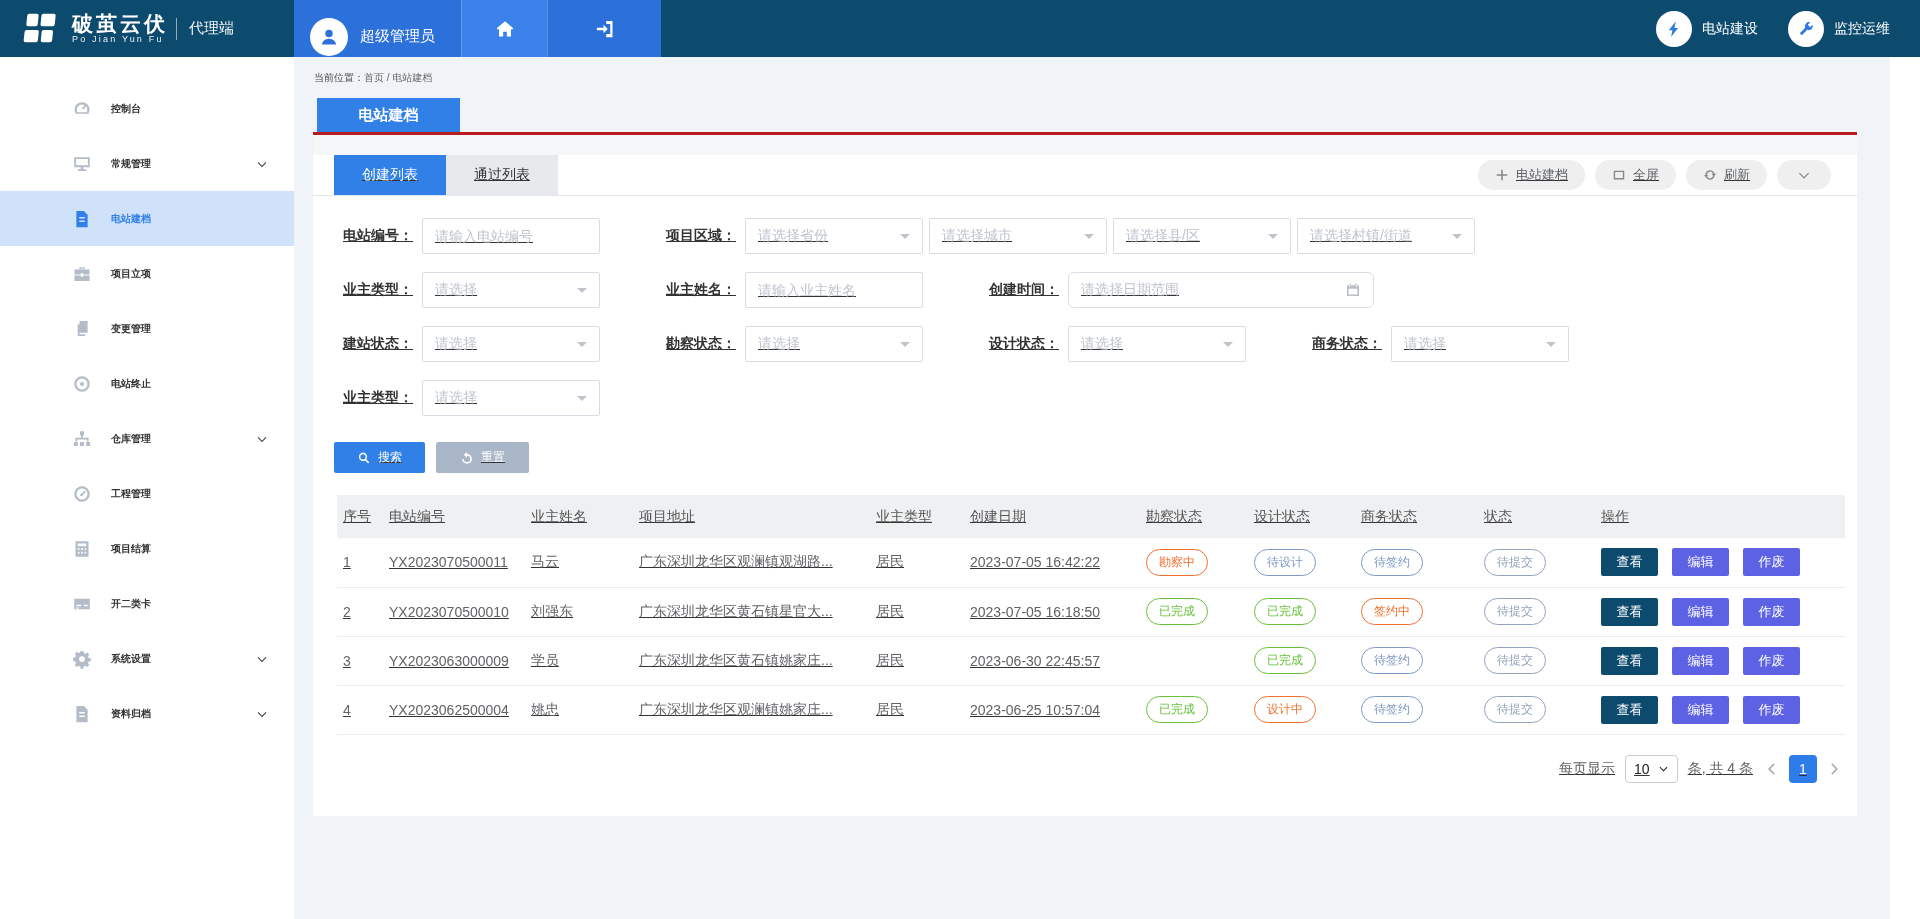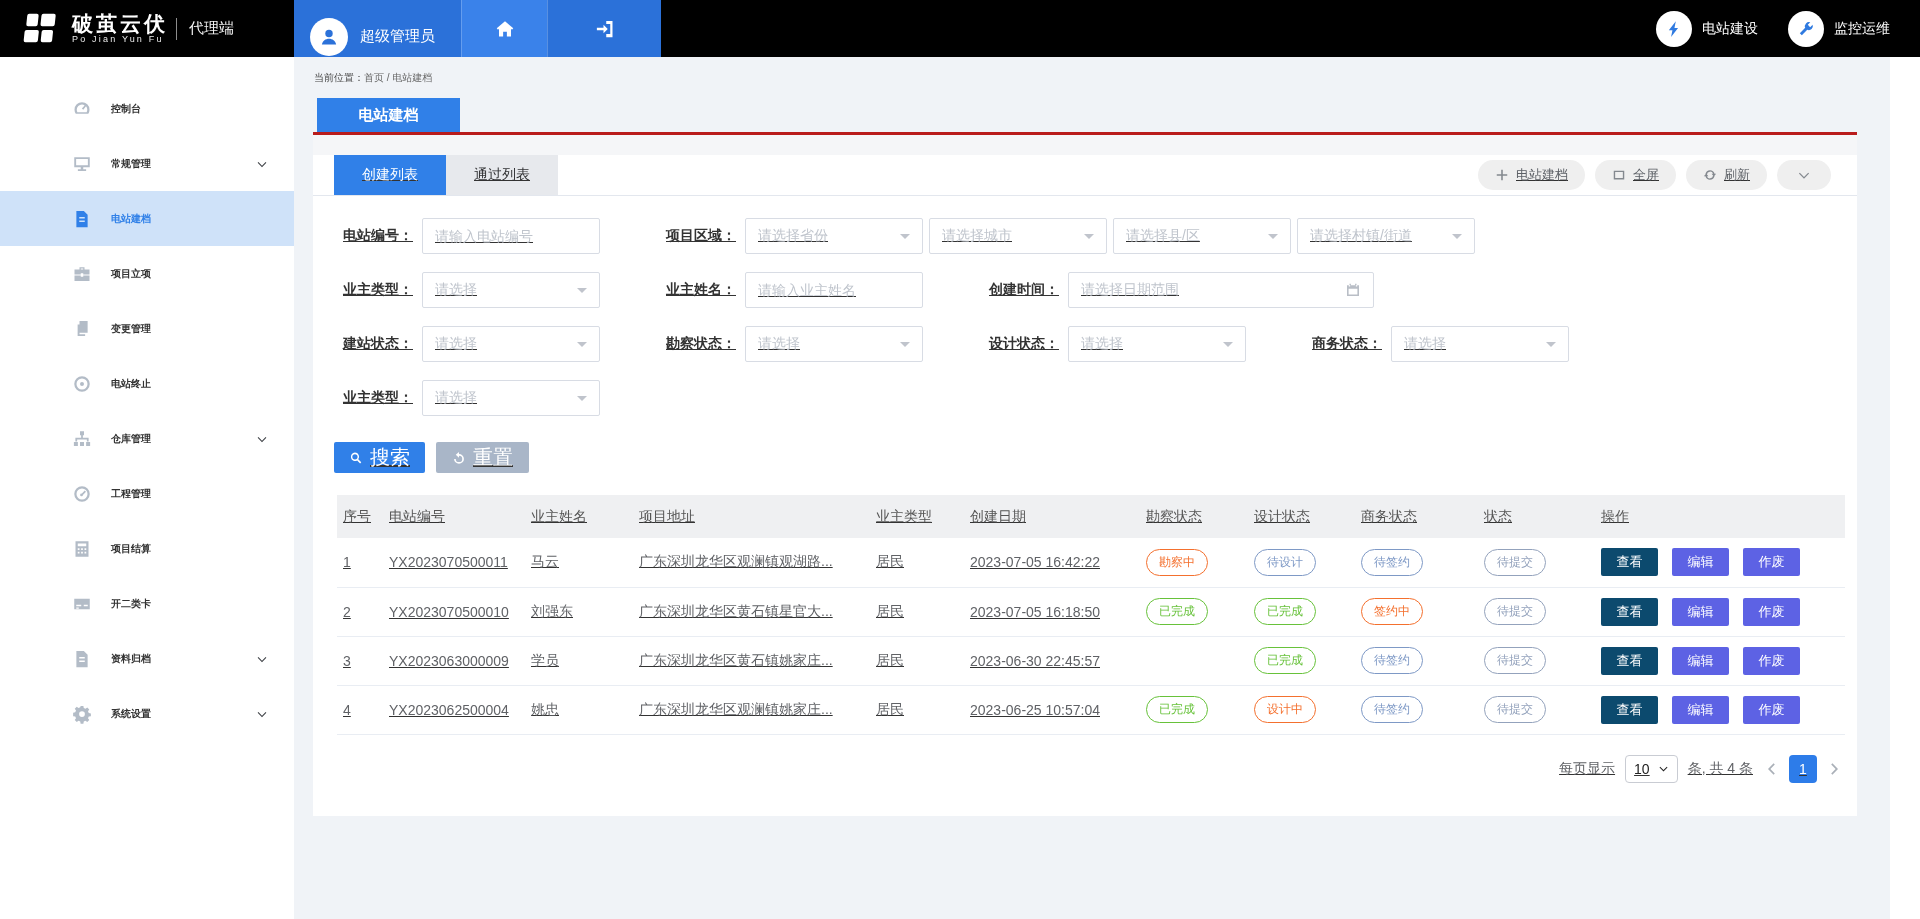--- a/index.html
+++ b/index.html
@@ -8,21 +8,21 @@
     font-family: "Liberation Sans", "DejaVu Sans", sans-serif;
     background: #f0f3f7;
     color: #333;
   }
   .icon { display: inline-flex; }
   .icon svg { width: 100%; height: 100%; fill: currentColor; }
 
   
   .app-header {
     position: fixed; top: 0; left: 0; width: 1920px; height: 57px;
-    background: #000000; color: #fff; display: flex; align-items: stretch; z-index: 10;
+    background: #0c4a6e; color: #fff; display: flex; align-items: stretch; z-index: 10;
   }
   .brand { width: 294px; display: flex; align-items: center; padding-left: 20px; }
   .logo { width: 42px; height: 36px; margin-right: 10px; color: #fff; }
   .brand-text { line-height: 1.1; }
   .brand-title { font-size: 21px; font-weight: bold; letter-spacing: 3px; }
   .brand-sub { font-size: 9px; letter-spacing: 2.2px; opacity: .92; }
   .brand-divider { width: 1px; height: 22px; background: rgba(255,255,255,.55); margin: 0 12px 0 8px; }
   .brand-portal { font-size: 15px; opacity: .95; }
   .hseg { display: flex; align-items: center; justify-content: center; }
   .seg-user { background: #2b71d9; padding: 16px 26px 0 16px; gap: 12px; }
@@ -75,27 +75,27 @@
   .filters { padding-top: 22px; }
   .frow { display: flex; margin-bottom: 18px; }
   .fgroup { display: flex; align-items: center; margin-right: 36px; }
   .fgroup.joined { margin-right: 6px; }
   .flabel { width: 100px; text-align: right; font-size: 14px; font-weight: bold; color: #333; margin-right: 9px; flex: none; }
   .fctl { height: 36px; border: 1px solid #d8dce4; border-radius: 2px; background: #fff;
           display: flex; align-items: center; padding: 0 12px; font-size: 14px; color: #bfc4cc; cursor: pointer; }
   input.fctl { width: 178px; color: #333; cursor: text; outline: none; font-family: inherit; }
   input.fctl::placeholder { color: #bfc4cc; }
   .f-select { width: 178px; }
-  .f-date { width: 306px; }
+  .f-date { width: 306px; border-radius: 6px; }
   .caret { margin-left: auto; width: 0; height: 0; border: 5px solid transparent; border-top-color: #c0c4cc;
            transform: translateY(3px); }
   .cal-icon { margin-left: auto; width: 16px; height: 16px; color: #b9bec6; }
 
   .search-row { margin-top: 26px; padding-left: 21px; display: flex; }
-  .btn-search, .btn-reset { height: 31px; border: none; border-radius: 2px; color: #fff; font-size: 20px;
+  .btn-search, .btn-reset { height: 31px; border: none; border-radius: 2px; color: #fff; font-size: 12px;
          display: flex; align-items: center; justify-content: center; gap: 7px; cursor: pointer; font-family: inherit; }
   .btn-search { width: 91px; background: #3080e8; }
   .btn-reset  { width: 93px; background: #a9b6c8; margin-left: 11px; }
   .btn-search .icon, .btn-reset .icon { width: 14px; height: 14px; color: #fff; }
 
   
   .grid { width: calc(100% - 36px); margin: 22px 12px 0 24px; border-collapse: collapse; table-layout: fixed; }
   .grid thead th { background: #eff0f2; height: 43px; font-size: 14px; font-weight: normal; color: #555;
                    text-align: left; padding-left: 6px; }
   .grid tbody td { height: 49px; border-bottom: 1px solid #e9edf3; font-size: 14px; color: #606266;
@@ -279,37 +279,37 @@
         <span class="icon sicon">
           <svg viewBox="0 0 16 16">
             <path d="M1.8 3.8h12.4v8.4H1.8zm1.6 4.8v1.2h4V8.6zm6 0v1.2h3.2V8.6zm-6 2.2v1h2v-1z"></path>
           </svg>
         </span>
         <span class="slabel">开二类卡</span>
       </div>
       <div class="side-item">
         <span class="icon sicon">
           <svg viewBox="0 0 16 16">
+            <path d="M6.9 1.5h2.2l.3 1.7 1.4.6 1.4-1 1.6 1.6-1 1.4.6 1.4 1.7.3v2.2l-1.7.3-.6 1.4 1 1.4-1.6 1.6-1.4-1-1.4.6-.3 1.7H6.9l-.3-1.7-1.4-.6-1.4 1-1.6-1.6 1-1.4-.6-1.4-1.7-.3V6.9l1.7-.3.6-1.4-1-1.4 1.6-1.6 1.4 1 1.4-.6zM8 5.7A2.3 2.3 0 1 0 8 10.3 2.3 2.3 0 0 0 8 5.7z"></path>
+          </svg>
+        </span>
+        <span class="slabel">系统设置</span>
+        <span class="icon schev">
+          <svg viewBox="0 0 16 16">
+            <path d="M3.2 5.4 8 10.2l4.8-4.8 1 1L8 12.2 2.2 6.4z"></path>
+          </svg>
+        </span>
+      </div>
+      <div class="side-item">
+        <span class="icon sicon">
+          <svg viewBox="0 0 16 16">
             <path d="M3.5 1.5h6l3 3v10h-9zm2.3 6h4.4V6.3H5.8zm0 2.8h4.4V9.1H5.8z"></path>
           </svg>
         </span>
         <span class="slabel">资料归档</span>
-        <span class="icon schev">
-          <svg viewBox="0 0 16 16">
-            <path d="M3.2 5.4 8 10.2l4.8-4.8 1 1L8 12.2 2.2 6.4z"></path>
-          </svg>
-        </span>
-      </div>
-      <div class="side-item">
-        <span class="icon sicon">
-          <svg viewBox="0 0 16 16">
-            <path d="M6.9 1.5h2.2l.3 1.7 1.4.6 1.4-1 1.6 1.6-1 1.4.6 1.4 1.7.3v2.2l-1.7.3-.6 1.4 1 1.4-1.6 1.6-1.4-1-1.4.6-.3 1.7H6.9l-.3-1.7-1.4-.6-1.4 1-1.6-1.6 1-1.4-.6-1.4-1.7-.3V6.9l1.7-.3.6-1.4-1-1.4 1.6-1.6 1.4 1 1.4-.6zM8 5.7A2.3 2.3 0 1 0 8 10.3 2.3 2.3 0 0 0 8 5.7z"></path>
-          </svg>
-        </span>
-        <span class="slabel">系统设置</span>
         <span class="icon schev">
           <svg viewBox="0 0 16 16">
             <path d="M3.2 5.4 8 10.2l4.8-4.8 1 1L8 12.2 2.2 6.4z"></path>
           </svg>
         </span>
       </div>
     </nav>
 </aside>
 
 <div class="right-gutter"></div>

